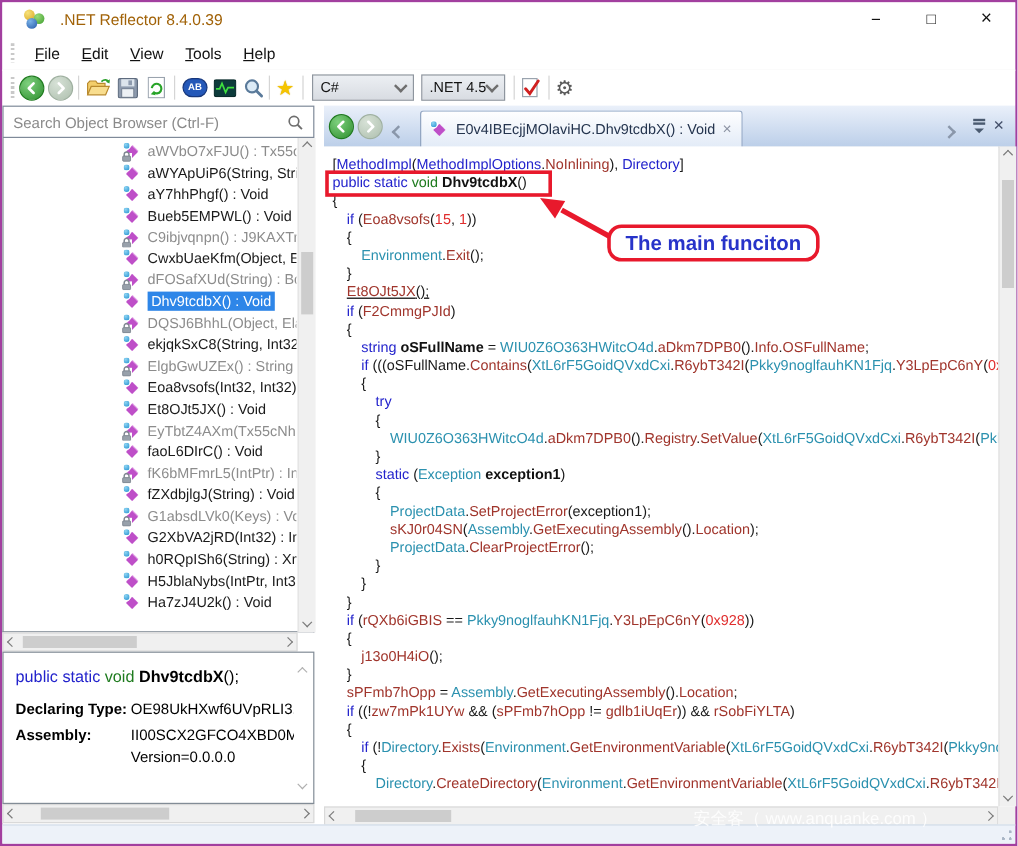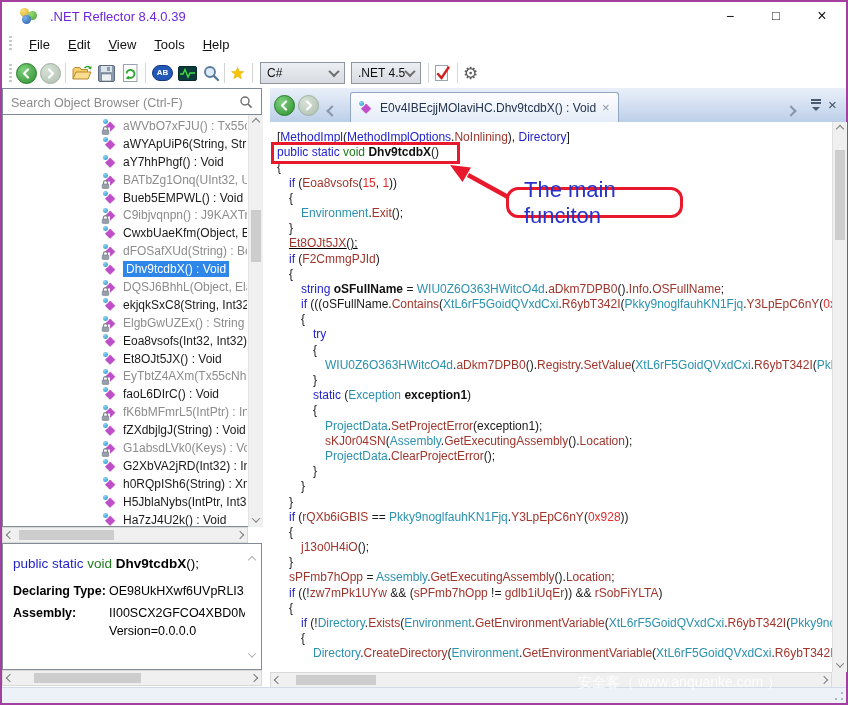--- a/index.html
+++ b/index.html
@@ -5,21 +5,21 @@
   html,body{margin:0;padding:0;background:#fff;}
   body{width:848px;height:705px;overflow:hidden;font-family:"Liberation Sans",sans-serif;-webkit-font-smoothing:antialiased;}
   #win{position:relative;width:848px;height:705px;box-sizing:border-box;border:2px solid #A23F9F;background:#fff;}
   
   #titlebar{position:absolute;left:0;top:0;width:844px;height:28px;background:#fff;}
   #app-icon{position:absolute;left:18px;top:6px;width:18px;height:16px;}
   #app-icon i{position:absolute;border-radius:50%;width:9px;height:9px;}
   #app-icon .y{left:0;top:0;background:radial-gradient(circle at 35% 30%,#F7E27A,#D9A520);}
   #app-icon .g{left:8px;top:3px;background:radial-gradient(circle at 35% 30%,#9ADB7A,#3E9E2E);}
   #app-icon .b{left:2px;top:7px;background:radial-gradient(circle at 35% 30%,#7AB3E8,#2458A8);}
-  #title-text{position:absolute;left:48px;top:7px;font-size:13px;color:#6d28d9;}
+  #title-text{position:absolute;left:48px;top:7px;font-size:13px;color:#a16207;}
   .winbtn{position:absolute;top:0;width:46px;height:28px;text-align:center;line-height:28px;font-size:14px;color:#111;}
   #btn-min{left:705px;} #btn-max{left:751px;font-size:13px;} #btn-close{left:797px;font-size:16px;}
   
   #menubar{position:absolute;left:0;top:28px;width:844px;height:28px;background:#fff;border-bottom:1px solid #F0F0F0;}
   .grip{position:absolute;left:7px;top:6px;bottom:6px;width:3px;background:repeating-linear-gradient(to bottom,#C9C9C9 0 2px,transparent 2px 4px);}
   #menu-items{position:absolute;left:18px;top:0;height:28px;display:flex;align-items:center;}
   .menu-item{font-size:13px;color:#111;padding:3px 9px;}
   .menu-item u{text-decoration:underline;}
   
   #toolbar{position:absolute;left:0;top:56px;width:844px;height:30px;background:#fff;}
@@ -91,21 +91,21 @@
   #ts-menu .tri{position:absolute;left:2px;top:8px;width:0;height:0;border-left:4px solid transparent;border-right:4px solid transparent;border-top:4px solid #4A5A70;}
   #ts-close{position:absolute;left:558px;top:8px;font-size:15px;color:#44506A;}
   
   #code{position:absolute;left:0;top:34px;width:562px;height:550px;background:#fff;overflow:hidden;}
   #code-lines{position:absolute;left:0;top:8px;right:0;}
   .cl{height:15.2px;line-height:15.2px;font-size:12px;white-space:pre;overflow:hidden;}
   .c-k{color:#2323CC;} .c-g{color:#1E7B1E;} .c-t{color:#2B91AF;} .c-m{color:#A0352C;} .c-n{color:#E02D2D;}
   .c-b{color:#111;font-weight:bold;} .c-p{color:#1A1A1A;}
   #sig-box{position:absolute;left:1px;top:20px;width:189px;height:22px;box-sizing:border-box;border:3px solid #E8192C;}
   #callout{position:absolute;left:236px;top:65px;width:177px;height:31px;box-sizing:border-box;border:3px solid #E8192C;border-radius:12px;background:#fff;display:flex;align-items:center;justify-content:center;}
-  #callout span{font-size:22px;font-weight:normal;color:#2733C9;margin-left:15px;}
+  #callout span{font-size:17px;font-weight:bold;color:#2733C9;}
   #arrow-svg{position:absolute;left:0;top:0;pointer-events:none;}
   #code-vscroll{left:562px;top:34px;width:14px;height:550px;border-left:1px solid #E0E0E0;}
   #code-vscroll .thumb{left:2px;right:2px;top:28px;height:90px;}
   #code-hscroll{left:0px;top:584px;width:562px;height:16px;border:1px solid #D9D9D9;box-sizing:border-box;}
   #code-hscroll .thumb{top:2px;bottom:2px;left:25px;width:80px;}
   #sb-corner{position:absolute;left:562px;top:584px;width:14px;height:16px;background:#F0F0F0;}
   
   #statusstrip{position:absolute;left:0;bottom:0;width:844px;height:15px;background:#EDF2F9;border-top:1px solid #D2DCE8;}
   #resize-grip{position:absolute;right:3px;bottom:3px;width:8px;height:8px;background:
      radial-gradient(circle at 7px 1px,#A9B6C6 1.2px,transparent 1.4px),
@@ -243,30 +243,20 @@
           </span>
           <span class="tlabel">aWVbO7xFJU() : Tx55cN</span>
         </div>
         <div class="trow">
           <span class="micon"></span>
           <span class="tlabel">aWYApUiP6(String, Stri</span>
         </div>
         <div class="trow">
           <span class="micon"></span>
           <span class="tlabel">aY7hhPhgf() : Void</span>
-        </div>
-        <div class="trow muted">
-          <span class="micon">
-            <svg class="lock" width="9" height="10" viewBox="0 0 9 10">
-              <rect x="0" y="2.5" width="9" height="7.5" fill="#fff"></rect>
-              <path d="M2.5 5 V3.6 a2 2 0 0 1 4 0 V5" fill="none" stroke="#7E8791" stroke-width="1.2"></path>
-              <rect x="1.2" y="5" width="6.6" height="4.4" rx="0.8" fill="#98A1AB" stroke="#6E7781" stroke-width="0.6"></rect>
-            </svg>
-          </span>
-          <span class="tlabel">BATbZg1Onq(UInt32, U</span>
         </div>
         <div class="trow">
           <span class="micon"></span>
           <span class="tlabel">Bueb5EMPWL() : Void</span>
         </div>
         <div class="trow muted">
           <span class="micon">
             <svg class="lock" width="9" height="10" viewBox="0 0 9 10">
               <rect x="0" y="2.5" width="9" height="7.5" fill="#fff"></rect>
               <path d="M2.5 5 V3.6 a2 2 0 0 1 4 0 V5" fill="none" stroke="#7E8791" stroke-width="1.2"></path>

